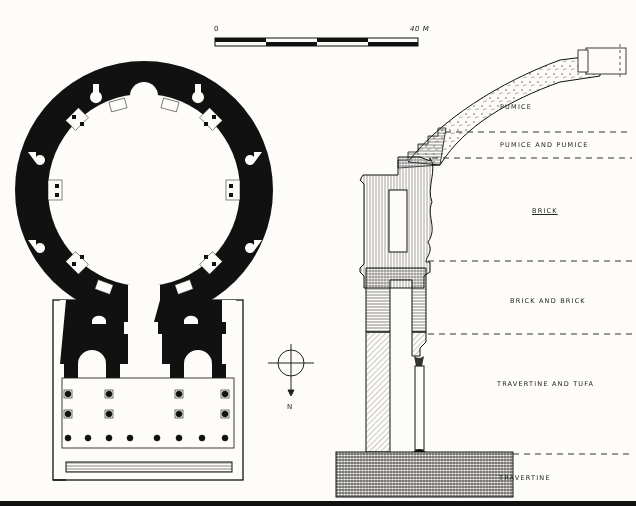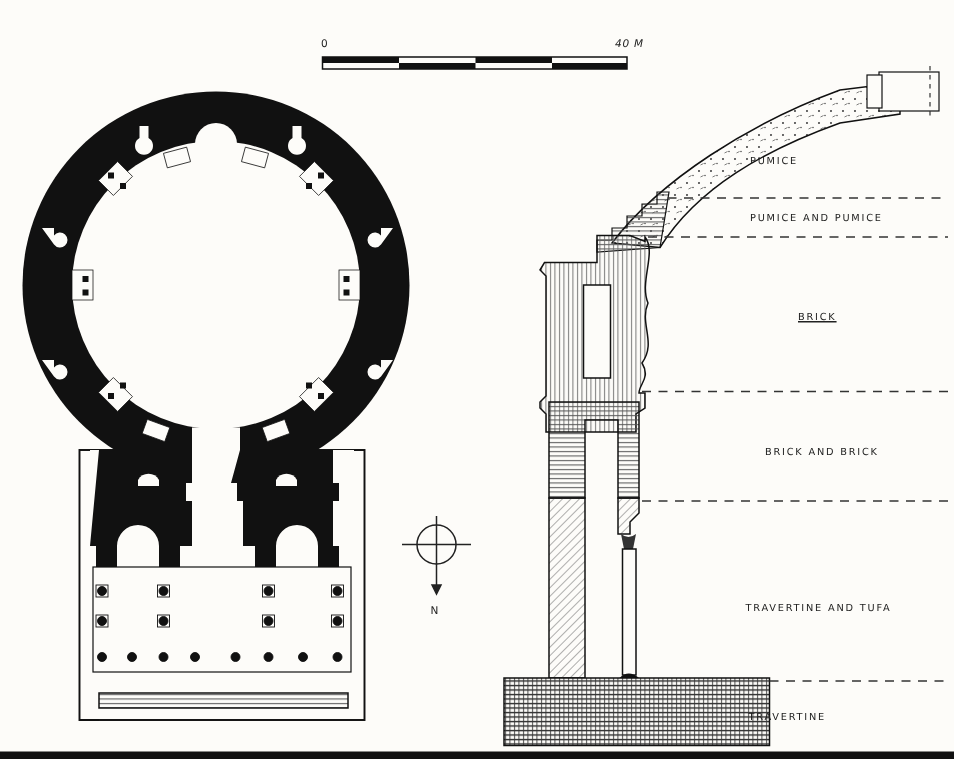--- a/index.html
+++ b/index.html
@@ -182,17 +182,17 @@
 
   <span class="scale-lbl" style="left:214px;top:25px;">0</span>
   <span class="scale-lbl" style="left:410px;top:25px;font-style:italic;">40 M</span>
 
   <span class="north-lbl" style="left:287px;top:403px;">N</span>
 
   <span class="lbl" style="left:500px;top:103px;">PUMICE</span>
   <span class="lbl" style="left:500px;top:141px;">PUMICE AND PUMICE</span>
   <span class="lbl" style="left:532px;top:207px;text-decoration:underline;">BRICK</span>
   <span class="lbl" style="left:510px;top:297px;">BRICK AND BRICK</span>
-  <span class="lbl" style="left:497px;top:401px;">TRAVERTINE AND TUFA</span>
+  <span class="lbl" style="left:497px;top:380px;">TRAVERTINE AND TUFA</span>
   <span class="lbl" style="left:499px;top:474px;">TRAVERTINE</span>
 
   <div class="bottom-bar"></div>
 </div>
 
 </body></html>

